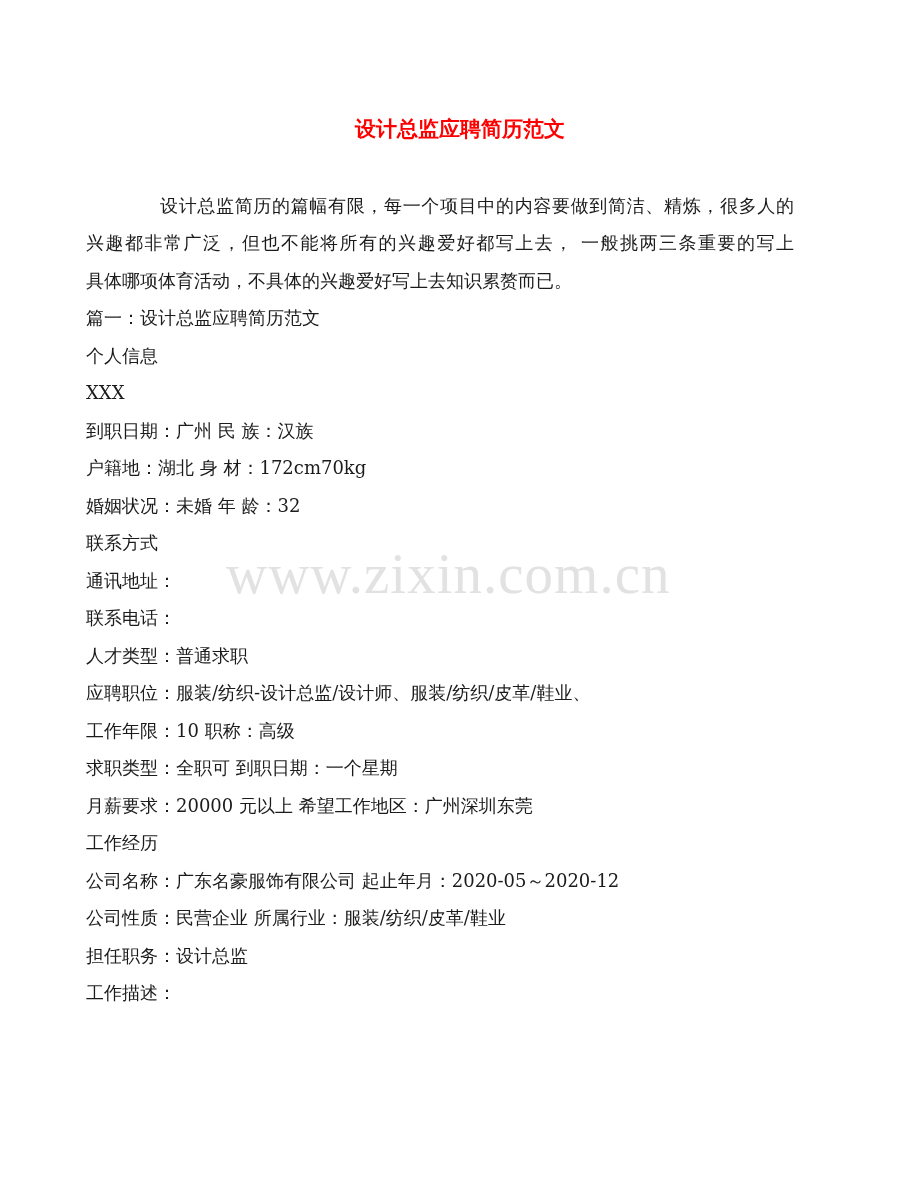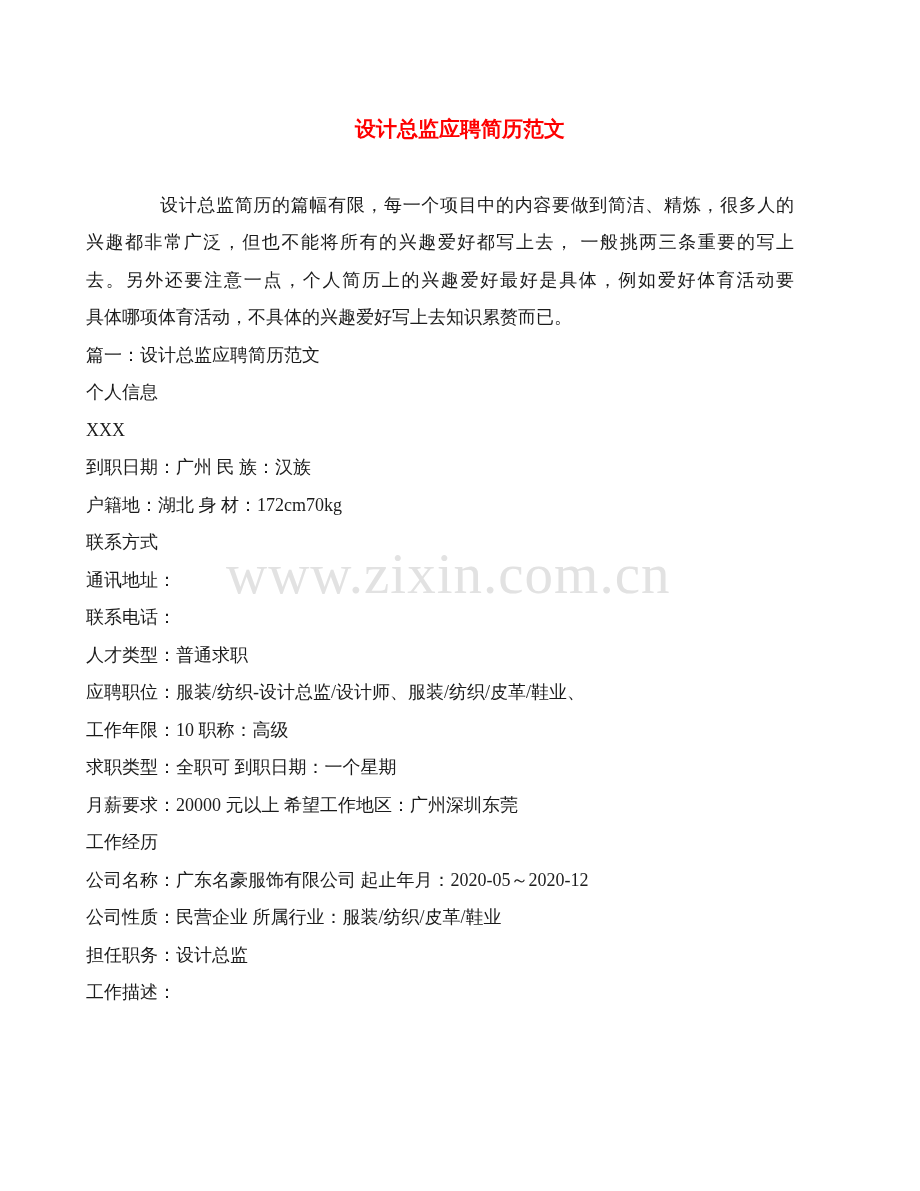--- a/index.html
+++ b/index.html
@@ -26,47 +26,47 @@
   .content { position: relative; z-index: 2; margin-top: 16px; }
   .title {
     margin: 110px 0 0 0;
     text-align: center;
     font-size: 21px;
     font-weight: bold;
     color: #fe0000;
     line-height: 37.5px;
   }
   .body-block { margin: 39px 86px 0 86px; width: 708px; }
-  p.line { margin: 0; font-size: 18px; line-height: 37.5px; font-family: Liberation Serif, serif; }
+  p.line { margin: 0; font-size: 18px; line-height: 37.5px; }
   .indent { text-indent: 74px; }
   .just { text-align: justify; text-align-last: justify; }
   .detail { margin-left: 74px; }
 </style>
 </head>
 <body>
 
 <div class="page">
 
   <div class="watermark">www.zixin.com.cn</div>
 
   <div class="content">
 
     <h1 class="title">设计总监应聘简历范文</h1>
 
     <div class="body-block">
       <p class="line indent just">设计总监简历的篇幅有限，每一个项目中的内容要做到简洁、精炼，很多人的</p>
       <p class="line just">兴趣都非常广泛，但也不能将所有的兴趣爱好都写上去， 一般挑两三条重要的写上</p>
-      <p class="line just">去。另外还要注意一点，个人简历上的兴趣爱好最好是具体，例如爱好体育活动要</p>
       <p class="line">具体哪项体育活动，不具体的兴趣爱好写上去知识累赘而已。</p>
 
       <p class="line detail">篇一：设计总监应聘简历范文</p>
       <p class="line detail">个人信息</p>
       <p class="line detail">XXX</p>
       <p class="line detail">到职日期：广州 民 族：汉族</p>
       <p class="line detail">户籍地：湖北 身 材：172cm70kg</p>
+      <p class="line detail">婚姻状况：未婚 年 龄：32</p>
       <p class="line detail">联系方式</p>
       <p class="line detail">通讯地址：</p>
       <p class="line detail">联系电话：</p>
       <p class="line detail">人才类型：普通求职</p>
       <p class="line detail">应聘职位：服装/纺织-设计总监/设计师、服装/纺织/皮革/鞋业、</p>
       <p class="line detail">工作年限：10 职称：高级</p>
       <p class="line detail">求职类型：全职可 到职日期：一个星期</p>
       <p class="line detail">月薪要求：20000 元以上 希望工作地区：广州深圳东莞</p>
       <p class="line detail">工作经历</p>
       <p class="line detail">公司名称：广东名豪服饰有限公司 起止年月：2020-05～2020-12</p>

